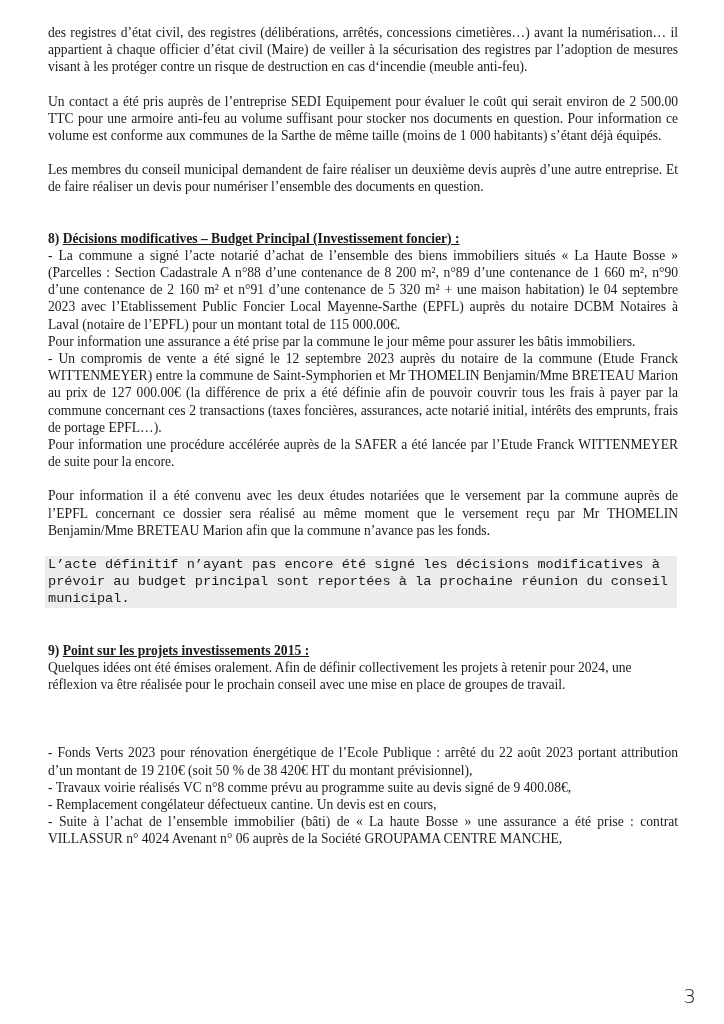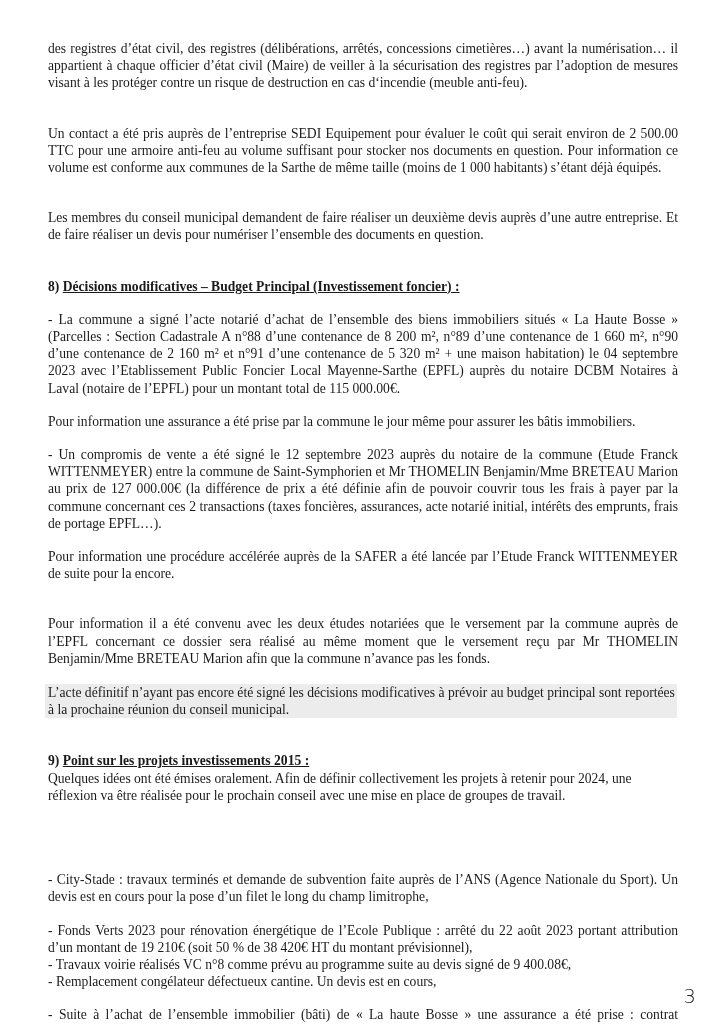--- a/index.html
+++ b/index.html
@@ -21,40 +21,40 @@
       position: absolute;
       left: 48px;
       top: 24px;
       width: 630px;
     }
     p {
       margin: 0;
     }
     .justify {
       text-align: justify;
-      margin-top: 16px;
     }
     .gap {
       height: 17px;
     }
     .gap-lg {
       height: 34px;
     }
     .section-title {
       font-weight: bold;
     }
     .section-title .u {
       text-decoration: underline;
       font-family: Liberation Serif, serif;
     }
     .hl-block {
       background: #ececec;
       margin-left: -3px;
       padding-left: 3px;
       margin-right: 1px;
+      font-family: Liberation Mono, monospace;
     }
     .page-number {
       position: absolute;
       right: 28px;
       top: 988px;
       font-family: "DejaVu Sans", sans-serif;
       font-size: 20px;
       color: #222;
       font-weight: 300;
     }
@@ -87,21 +87,20 @@
   <div class="gap-lg"></div>
 
   <p class="section-title">
     <span>9) </span><span class="u">Point sur les projets investissements 2015 :</span>
   </p>
   <p>Quelques idées ont été émises oralement. Afin de définir collectivement les projets à retenir pour 2024, une réflexion va être réalisée pour le prochain conseil avec une mise en place de groupes de travail.</p>
 
   <div class="gap-lg"></div>
 
   <div class="gap"></div>
-  <p class="justify">-  City-Stade : travaux terminés et demande de subvention faite auprès de l’ANS (Agence Nationale du Sport). Un devis est en cours pour la pose d’un filet le long du champ limitrophe,</p>
   <p class="justify">- Fonds Verts 2023 pour rénovation énergétique de l’Ecole Publique : arrêté du 22 août 2023 portant attribution d’un montant de 19 210€ (soit 50 % de 38 420€ HT du montant prévisionnel),</p>
   <p>- Travaux voirie réalisés VC n°8 comme prévu au programme suite au devis signé de 9 400.08€,</p>
   <p>- Remplacement congélateur défectueux cantine. Un devis est en cours,</p>
   <p class="justify">- Suite à l’achat de l’ensemble immobilier (bâti) de « La haute Bosse » une assurance a été prise : contrat VILLASSUR n° 4024 Avenant n° 06 auprès de la Société GROUPAMA CENTRE MANCHE,</p>
 
 </div>
 
 <div class="page-number">3</div>
 
 </body></html>

